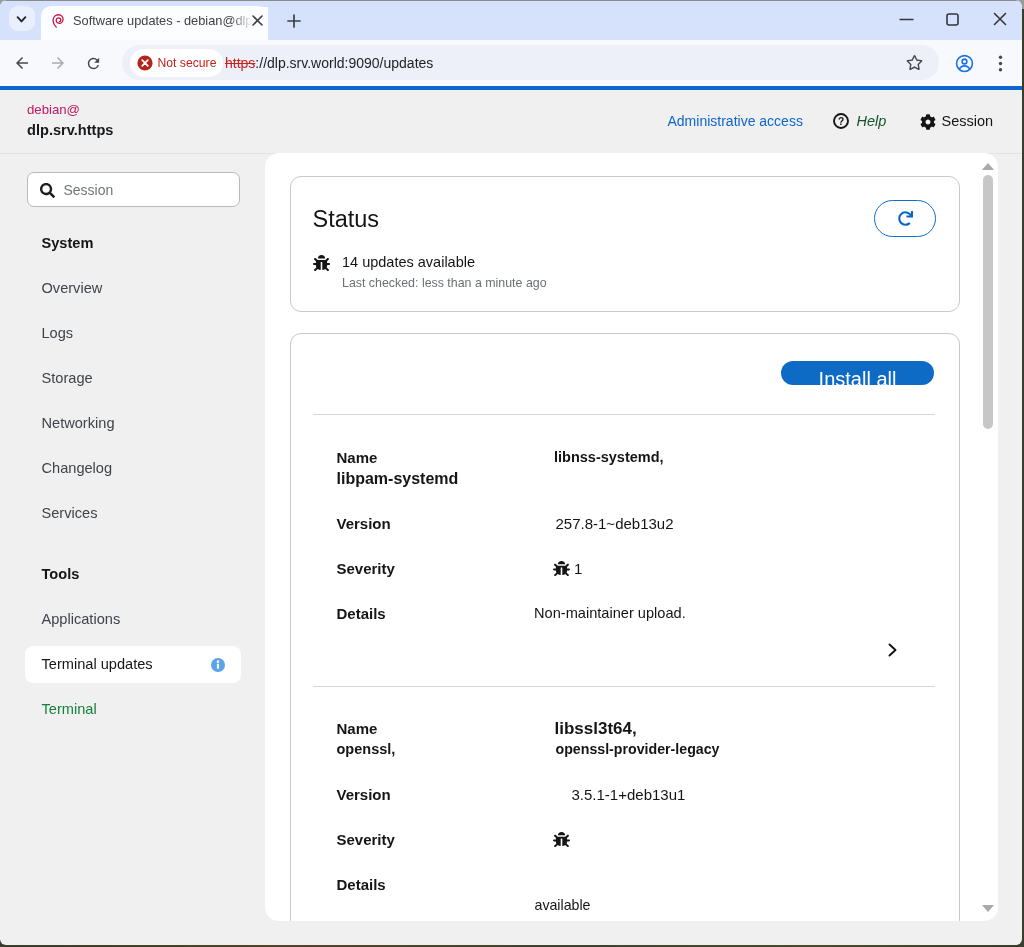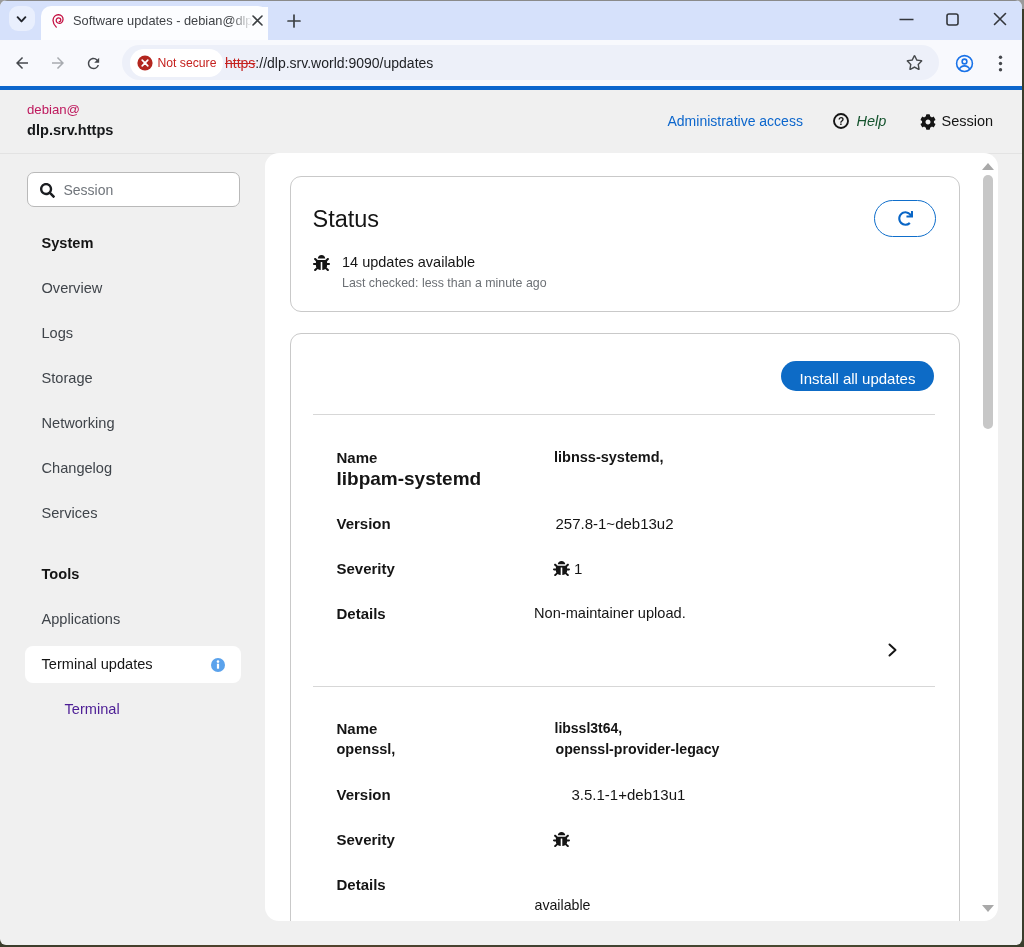--- a/index.html
+++ b/index.html
@@ -11,21 +11,21 @@
 #tab{position:absolute;left:41px;top:5.5px;width:227px;height:35px;border-radius:10px 10px 0 0;background:#fcfdff;}
 #toolbar{position:absolute;left:0;top:40px;width:100%;height:46px;background:#f8f9fd;}
 #omnibox{position:absolute;left:122px;top:45px;width:817px;height:35px;border-radius:17.5px;background:#edf0f9;}
 #chip{position:absolute;left:130px;top:48.5px;width:93px;height:28px;border-radius:14px;background:#fff;}
 #bluebar{position:absolute;left:0;top:86px;width:100%;height:3.5px;background:#0c66cc;}
 #mastline{position:absolute;left:0;top:152.5px;width:100%;height:1px;background:#e3e3e3;}
 #panel{position:absolute;left:264.5px;top:153px;width:733px;height:768px;background:#fff;border-radius:14px;overflow:hidden;}
 .card{position:absolute;background:#fff;border:1px solid #c9c9c9;border-radius:11px;box-sizing:border-box;}
 .divider{position:absolute;height:1px;background:#d7d7d7;}
 #refreshbtn{position:absolute;left:609.5px;top:47px;width:62px;height:37px;border-radius:18.5px;border:1px solid #0f6ecb;box-sizing:border-box;background:#fff;}
-#installbtn{position:absolute;left:516.5px;top:208px;width:153px;height:30px;border-radius:18px;background:#0d6bc6;color:#fff;font-size:15px;text-align:center;line-height:36px;font-family:"Liberation Sans",sans-serif;}
+#installbtn{position:absolute;left:516.5px;top:208px;width:153px;height:24px;border-radius:18px;background:#0d6bc6;color:#fff;font-size:20px;text-align:center;line-height:36px;font-family:"Liberation Sans",sans-serif;}
 #navsel{position:absolute;left:25px;top:645.5px;width:216px;height:37.5px;border-radius:8px;background:#fff;}
 #searchbox{position:absolute;left:26.5px;top:172px;width:213px;height:35px;box-sizing:border-box;border:1px solid #b9b9b9;border-radius:7px;background:#fff;}
 #thumb{position:absolute;left:718px;top:22px;width:10px;height:254px;border-radius:5px;background:#c7c7c7;}
 .tri-up{width:0;height:0;border-left:6px solid transparent;border-right:6px solid transparent;border-bottom:7px solid #a9a9a9;}
 .tri-down{width:0;height:0;border-left:6px solid transparent;border-right:6px solid transparent;border-top:7px solid #a9a9a9;}
 </style></head>
 <body>
 <div id="topbehind" style="position:absolute;left:0;top:0;width:1024px;height:9px;background:#9a9a9a;"></div>
 <div id="win">
 
@@ -117,21 +117,21 @@
  <div class="t" style="left:41.5px;top:503px;line-height:21px;font-size:14.6px;color:#3f444a;">Services</div>
  <div class="t" style="left:41.5px;top:563.5px;line-height:21px;font-size:14.6px;font-weight:bold;color:#151515;">Tools</div>
  <div class="t" style="left:41.5px;top:609px;line-height:21px;font-size:14.6px;color:#3f444a;">Applications</div>
  <div id="navsel"></div>
  <div class="t" style="left:41.5px;top:654px;line-height:21px;font-size:14.6px;color:#151515;">Terminal updates</div>
  <svg class="abs" style="left:211px;top:657.5px" width="14" height="14" viewBox="0 0 14 14">
       <circle cx="7" cy="7" r="7" fill="#5aa2ec"></circle>
       <rect x="5.9" y="5.7" width="2.2" height="5" fill="#fff"></rect>
       <circle cx="7" cy="3.6" r="1.3" fill="#fff"></circle>
     </svg>
- <div class="t" style="left:41.5px;top:699px;line-height:21px;font-size:14.6px;color:#4c1d95;margin-left:23px;">Terminal</div>
+ <div class="t" style="left:41.5px;top:699px;line-height:21px;font-size:14.6px;color:#15803d;">Terminal</div>
 
  <div id="panel">
 
   <div class="abs tri-up" style="left:717px;top:9.5px;"></div>
   <div id="thumb"></div>
   <div class="abs tri-down" style="left:717px;top:751.5px;"></div>
 
   <div class="card" style="left:25px;top:23px;width:670px;height:136px;"></div>
   <div class="t" style="left:48px;top:51.2px;line-height:30px;font-size:23.5px;color:#151515;">Status</div>
   <div id="refreshbtn"></div>
@@ -143,37 +143,37 @@
       </svg>
   <div class="t" style="left:77.5px;top:98.5px;line-height:21px;font-size:14.5px;color:#151515;">14 updates available</div>
   <div class="t" style="left:77.5px;top:120px;line-height:20px;font-size:12.4px;color:#6c7075;">Last checked: less than a minute ago</div>
 
   <div class="card" style="left:25px;top:180px;width:670px;height:800px;"></div>
   <div id="installbtn">Install all updates</div>
   <div class="divider" style="left:48.5px;top:261px;width:622px;"></div>
 
   <div class="t" style="left:72px;top:293.5px;line-height:21px;font-size:15px;font-weight:bold;color:#151515;">Name</div>
   <div class="t" style="left:289.5px;top:293.5px;line-height:21px;font-size:14.5px;font-weight:bold;color:#151515;">libnss-systemd,</div>
-  <div class="t" style="left:72px;top:314.5px;line-height:21px;font-size:19px;font-weight:bold;color:#151515;">libpam-systemd</div>
+  <div class="t" style="left:72px;top:314.5px;line-height:21px;font-size:16px;font-weight:bold;color:#151515;">libpam-systemd</div>
   <div class="t" style="left:72px;top:359.5px;line-height:21px;font-size:15px;font-weight:bold;color:#151515;">Version</div>
   <div class="t" style="left:291px;top:359.5px;line-height:21px;font-size:15px;color:#151515;">257.8-1~deb13u2</div>
   <div class="t" style="left:72px;top:405px;line-height:21px;font-size:15px;font-weight:bold;color:#151515;">Severity</div>
   <svg class="abs" style="left:288.5px;top:408px" width="17" height="15" viewBox="0 0 512 512" preserveAspectRatio="none">
         <path d="M511.988 288.9c-.478 17.43-15.217 31.1-32.653 31.1H424v16c0 21.864-4.882 42.584-13.6 61.145l60.228 60.228c12.496 12.497 12.496 32.758 0 45.255-12.498 12.497-32.759 12.496-45.256 0l-54.736-54.736C345.886 467.965 314.351 480 280 480V236c0-6.627-5.373-12-12-12h-24c-6.627 0-12 5.373-12 12v244c-34.351 0-65.886-12.035-90.636-32.108l-54.736 54.736c-12.498 12.497-32.759 12.496-45.256 0-12.496-12.497-12.496-32.758 0-45.255l60.228-60.228C92.882 378.584 88 357.864 88 336v-16H32.666C15.23 320 .491 306.33.013 288.9-.484 270.816 14.028 256 32 256h56v-58.745l-46.628-46.628c-12.496-12.497-12.496-32.758 0-45.255 12.498-12.497 32.758-12.497 45.256 0L141.255 160h229.489l54.627-54.627c12.498-12.497 32.758-12.497 45.256 0 12.496 12.497 12.496 32.758 0 45.255L424 197.255V256h56c17.972 0 32.484 14.816 31.988 32.9zM257 0c-61.856 0-112 50.144-112 112h224C369 50.144 318.856 0 257 0z" fill="#151515"></path>
       </svg>
   <div class="t" style="left:309.5px;top:405px;line-height:21px;font-size:15px;color:#151515;">1</div>
   <div class="t" style="left:72px;top:450px;line-height:21px;font-size:15px;font-weight:bold;color:#151515;">Details</div>
   <div class="t" style="left:269.5px;top:450px;line-height:21px;font-size:14.6px;color:#151515;">Non-maintainer upload.</div>
   <svg class="abs" style="left:623.5px;top:490px" width="9" height="14" viewBox="0 0 9 14">
         <path d="M1.5 1.5 L7.5 7 L1.5 12.5" fill="none" stroke="#151515" stroke-width="2" stroke-linecap="round" stroke-linejoin="round"></path>
       </svg>
   <div class="divider" style="left:48.5px;top:533px;width:622px;"></div>
 
   <div class="t" style="left:72px;top:564.5px;line-height:21px;font-size:15px;font-weight:bold;color:#151515;">Name</div>
-  <div class="t" style="left:290px;top:564.5px;line-height:21px;font-size:14px;font-weight:bold;color:#151515;">libssl3t64,</div>
+  <div class="t" style="left:290px;top:564.5px;line-height:21px;font-size:17px;font-weight:bold;color:#151515;">libssl3t64,</div>
   <div class="t" style="left:72px;top:585.5px;line-height:21px;font-size:14.5px;font-weight:bold;color:#151515;">openssl,</div>
   <div class="t" style="left:291px;top:585.5px;line-height:21px;font-size:14.2px;font-weight:bold;color:#151515;">openssl-provider-legacy</div>
   <div class="t" style="left:72px;top:630.5px;line-height:21px;font-size:15px;font-weight:bold;color:#151515;">Version</div>
   <div class="t" style="left:291px;top:630.5px;line-height:21px;font-size:15px;color:#151515;margin-left:16px;">3.5.1-1+deb13u1</div>
   <div class="t" style="left:72px;top:675.5px;line-height:21px;font-size:15px;font-weight:bold;color:#151515;">Severity</div>
   <svg class="abs" style="left:288.5px;top:678.5px" width="17" height="15" viewBox="0 0 512 512" preserveAspectRatio="none">
         <path d="M511.988 288.9c-.478 17.43-15.217 31.1-32.653 31.1H424v16c0 21.864-4.882 42.584-13.6 61.145l60.228 60.228c12.496 12.497 12.496 32.758 0 45.255-12.498 12.497-32.759 12.496-45.256 0l-54.736-54.736C345.886 467.965 314.351 480 280 480V236c0-6.627-5.373-12-12-12h-24c-6.627 0-12 5.373-12 12v244c-34.351 0-65.886-12.035-90.636-32.108l-54.736 54.736c-12.498 12.497-32.759 12.496-45.256 0-12.496-12.497-12.496-32.758 0-45.255l60.228-60.228C92.882 378.584 88 357.864 88 336v-16H32.666C15.23 320 .491 306.33.013 288.9-.484 270.816 14.028 256 32 256h56v-58.745l-46.628-46.628c-12.496-12.497-12.496-32.758 0-45.255 12.498-12.497 32.758-12.497 45.256 0L141.255 160h229.489l54.627-54.627c12.498-12.497 32.758-12.497 45.256 0 12.496 12.497 12.496 32.758 0 45.255L424 197.255V256h56c17.972 0 32.484 14.816 31.988 32.9zM257 0c-61.856 0-112 50.144-112 112h224C369 50.144 318.856 0 257 0z" fill="#151515"></path>
       </svg>
   <div class="t" style="left:72px;top:720.5px;line-height:21px;font-size:15px;font-weight:bold;color:#151515;">Details</div>
   <div class="t" style="left:270px;top:741.5px;line-height:21px;font-size:14.2px;color:#151515;">available</div>

